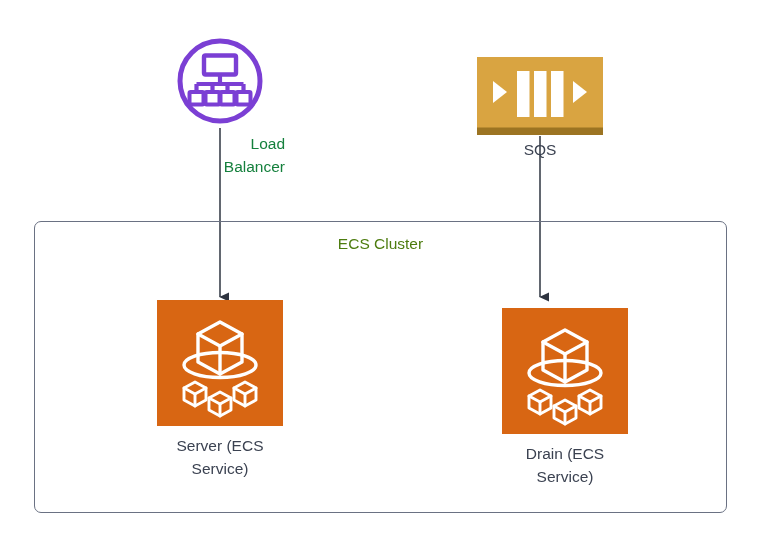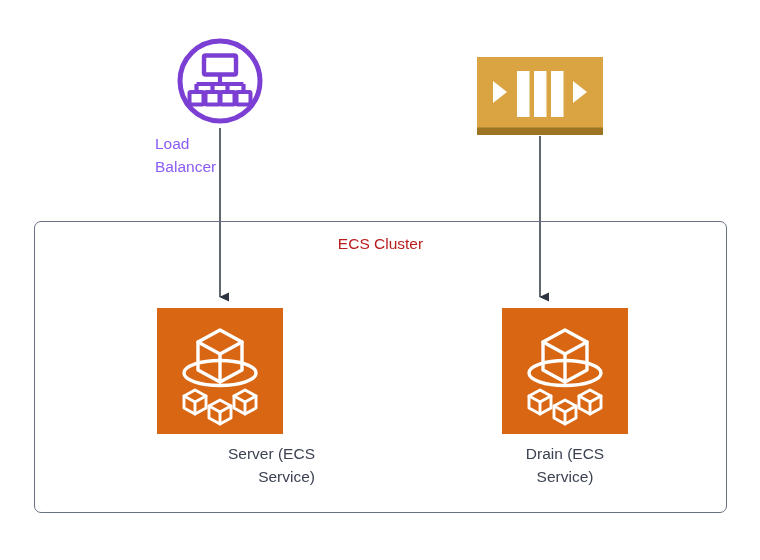--- a/index.html
+++ b/index.html
@@ -59,50 +59,50 @@
     background: transparent;
     box-sizing: border-box;
   }
   #cluster-title {
     position: absolute;
     left: 34px;
     top: 234px;
     width: 693px;
     text-align: center;
     font-size: 15.5px;
-    color: #b91c1c;
+    color: #4d7c0f;
     line-height: 19px;
   }
   
   .service-node {
     position: absolute;
     width: 190px;
     text-align: center;
   }
-  #server-node { left: 125px; top: 308px; text-align: right; }
+  #server-node { left: 125px; top: 300px; }
   #drain-node  { left: 470px; top: 308px; }
 
   .ecs-square {
     width: 126px;
     height: 126px;
     margin: 0 auto;
   }
   .node-label {
     margin-top: 8px;
     font-size: 15.5px;
     line-height: 23px;
     color: #3b4251;
     white-space: pre-line;
   }
   .caption-top {
     margin-top: 5px;
-    text-align: left;
+    text-align: right;
     font-size: 15.5px;
     line-height: 23px;
-    color: #8b5cf6;
+    color: #15803d;
     white-space: pre-line;
   }
   .sqs-caption {
     margin-top: 3px;
     text-align: center;
     font-size: 15.5px;
     line-height: 23px;
     color: #3b4251;
   }
 </style>
@@ -158,20 +158,21 @@
 
       <path d="M16,24 L30,35 L16,46 Z" fill="#FFFFFF"></path>
 
       <rect x="40" y="14" width="12.5" height="46" fill="#FFFFFF"></rect>
       <rect x="57" y="14" width="12.5" height="46" fill="#FFFFFF"></rect>
       <rect x="74" y="14" width="12.5" height="46" fill="#FFFFFF"></rect>
 
       <path d="M96,24 L110,35 L96,46 Z" fill="#FFFFFF"></path>
     </svg>
   </div>
+  <div class="sqs-caption">SQS</div>
 </div>
 
 <div class="service-node" id="server-node">
   <div class="ecs-square">
     <svg viewBox="0 0 126 126" width="126" height="126" xmlns="http://www.w3.org/2000/svg">
       <rect x="0" y="0" width="126" height="126" fill="#D86613"></rect>
       <g fill="none" stroke="#FFFFFF" stroke-width="3.4" stroke-linejoin="round" stroke-linecap="round">
 
         <ellipse cx="63" cy="65" rx="36" ry="12.5"></ellipse>
 

